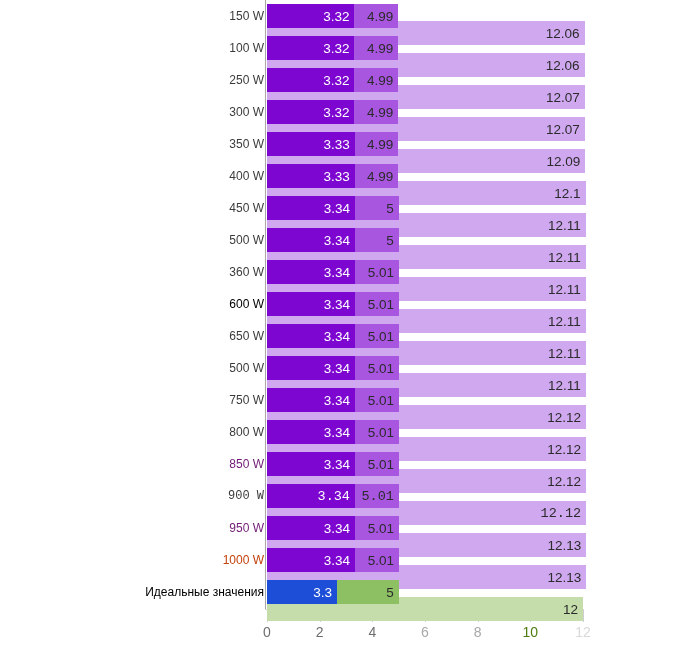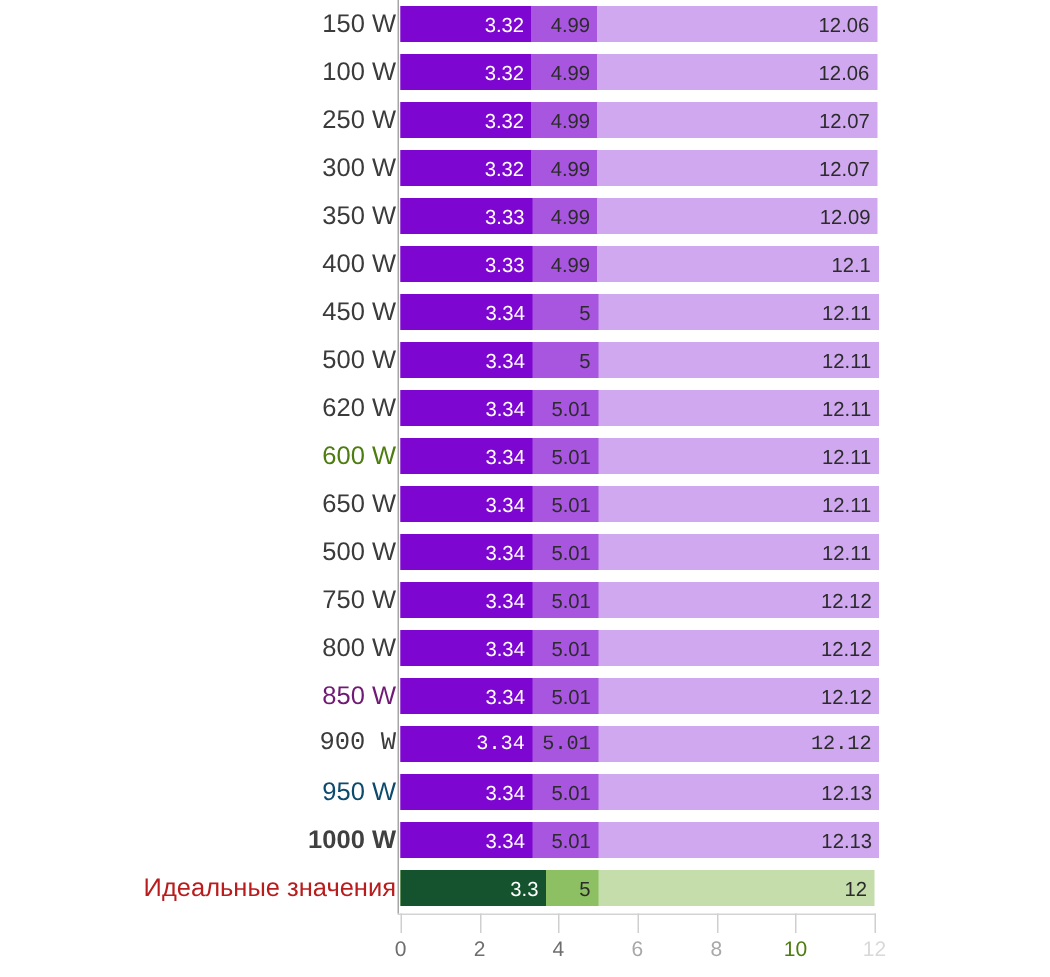--- a/index.html
+++ b/index.html
@@ -37,21 +37,21 @@
     width: 700px;
     height: 30px;
   }
 
   .row-label {
     position: absolute;
     right: 436px;              
     top: 0;
     height: 30px;
     line-height: 30px;
-    font-size: 17px;
+    font-size: 12px;
     color: #3b3b3b;
     white-space: nowrap;
     text-align: right;
   }
 
   .bars {
     position: absolute;
     left: 267px;
     top: 3px;
     height: 24px;
@@ -64,21 +64,21 @@
     top: 0;
     height: 24px;
     box-sizing: border-box;
     display: flex;
     align-items: center;
     justify-content: flex-end;
     padding-right: 5px;
     font-size: 13.5px;
     white-space: nowrap;
   }
-  .bar.s3 { z-index: 1; }
+  .bar.s3 { z-index: 1; margin-top: 17px; }
   .bar.s2 { z-index: 2; }
   .bar.s1 { z-index: 3; }
 
   
   .axis-line {
     position: absolute;
     left: 265px;
     top: 0;
     width: 1px;
     height: 609px;
@@ -231,35 +231,35 @@
           </div>
           <div class="bar s2" style="width: 131.65px; background: rgb(168, 85, 224); color: rgb(43, 43, 43);">
             <span>5</span>
           </div>
           <div class="bar s1" style="width: 87.9422px; background: rgb(125, 6, 208); color: rgb(255, 255, 255);">
             <span>3.34</span>
           </div>
         </div>
       </div>
       <div class="row" style="top: 257px;">
-        <div class="row-label" style="color: rgb(59, 59, 59);">620 W</div>
+        <div class="row-label" style="color: rgb(59, 59, 59);">360 W</div>
         <div class="bars">
           <div class="bar s3" style="width: 318.856px; background: rgb(207, 168, 239); color: rgb(43, 43, 43);">
             <span>12.11</span>
           </div>
           <div class="bar s2" style="width: 131.913px; background: rgb(168, 85, 224); color: rgb(43, 43, 43);">
             <span>5.01</span>
           </div>
           <div class="bar s1" style="width: 87.9422px; background: rgb(125, 6, 208); color: rgb(255, 255, 255);">
             <span>3.34</span>
           </div>
         </div>
       </div>
       <div class="row" style="top: 289px;">
-        <div class="row-label" style="color: #4d7c0f;">600 W</div>
+        <div class="row-label" style="color: #000000;">600 W</div>
         <div class="bars">
           <div class="bar s3" style="width: 318.856px; background: rgb(207, 168, 239); color: rgb(43, 43, 43);">
             <span>12.11</span>
           </div>
           <div class="bar s2" style="width: 131.913px; background: rgb(168, 85, 224); color: rgb(43, 43, 43);">
             <span>5.01</span>
           </div>
           <div class="bar s1" style="width: 87.9422px; background: rgb(125, 6, 208); color: rgb(255, 255, 255);">
             <span>3.34</span>
           </div>
@@ -343,57 +343,57 @@
           </div>
           <div class="bar s2" style="width: 131.913px; background: rgb(168, 85, 224); color: rgb(43, 43, 43);">
             <span>5.01</span>
           </div>
           <div class="bar s1" style="width: 87.9422px; background: rgb(125, 6, 208); color: rgb(255, 255, 255);">
             <span>3.34</span>
           </div>
         </div>
       </div>
       <div class="row" style="top: 513px;">
-        <div class="row-label" style="color: #0c4a6e;">950 W</div>
+        <div class="row-label" style="color: #701a75;">950 W</div>
         <div class="bars">
           <div class="bar s3" style="width: 319.383px; background: rgb(207, 168, 239); color: rgb(43, 43, 43);">
             <span>12.13</span>
           </div>
           <div class="bar s2" style="width: 131.913px; background: rgb(168, 85, 224); color: rgb(43, 43, 43);">
             <span>5.01</span>
           </div>
           <div class="bar s1" style="width: 87.9422px; background: rgb(125, 6, 208); color: rgb(255, 255, 255);">
             <span>3.34</span>
           </div>
         </div>
       </div>
       <div class="row" style="top: 545px;">
-        <div class="row-label" style="color: #404040; font-weight: bold;">1000 W</div>
+        <div class="row-label" style="color: #c2410c;">1000 W</div>
         <div class="bars">
           <div class="bar s3" style="width: 319.383px; background: rgb(207, 168, 239); color: rgb(43, 43, 43);">
             <span>12.13</span>
           </div>
           <div class="bar s2" style="width: 131.913px; background: rgb(168, 85, 224); color: rgb(43, 43, 43);">
             <span>5.01</span>
           </div>
           <div class="bar s1" style="width: 87.9422px; background: rgb(125, 6, 208); color: rgb(255, 255, 255);">
             <span>3.34</span>
           </div>
         </div>
       </div>
       <div class="row" style="top: 577px;">
-        <div class="row-label" style="color: #b91c1c; margin-left: 42px;">Идеальные значения</div>
+        <div class="row-label" style="color: #000000; margin-left: 42px;">Идеальные значения</div>
         <div class="bars">
           <div class="bar s3" style="width: 315.96px; background: rgb(197, 221, 170); color: rgb(43, 43, 43);">
             <span>12</span>
           </div>
           <div class="bar s2" style="width: 131.65px; background: rgb(140, 192, 99); color: rgb(43, 43, 43);">
             <span>5</span>
           </div>
-          <div class="bar s1" style="width: 97px; background: #14532d; color: rgb(255, 255, 255);">
+          <div class="bar s1" style="width: 70px; background: #1d4ed8; color: rgb(255, 255, 255);">
             <span>3.3</span>
           </div>
         </div>
       </div>
     </div>
 
   <div class="axis-line"></div>
 
   <div class="axis-area">
     <div class="axis-baseline"></div>

